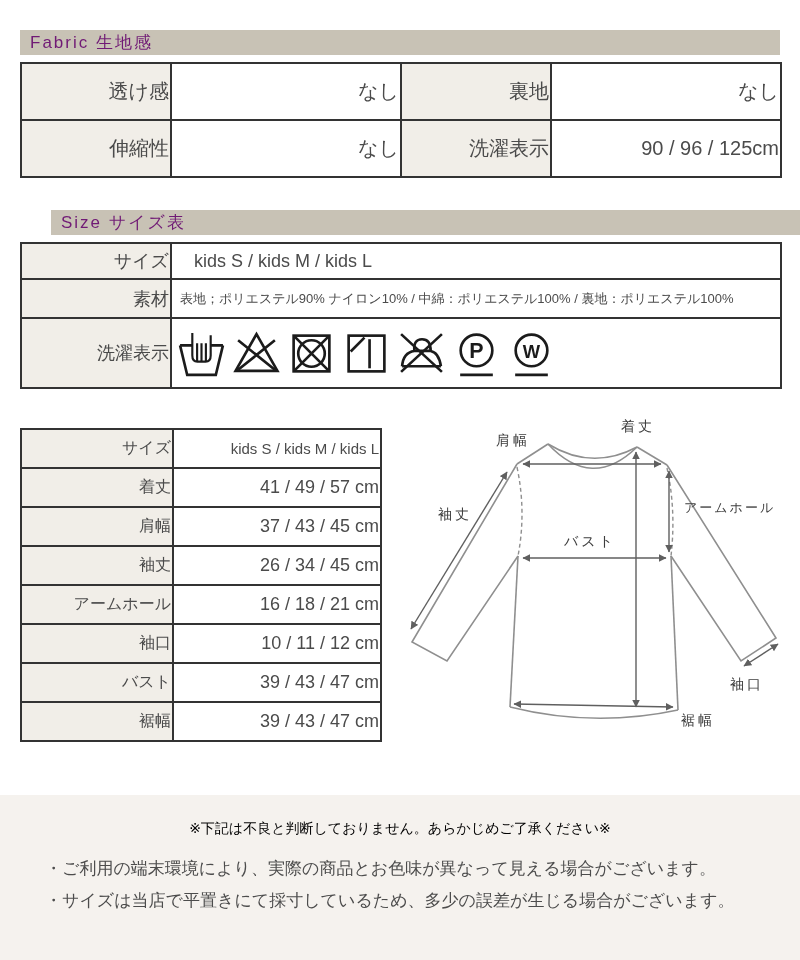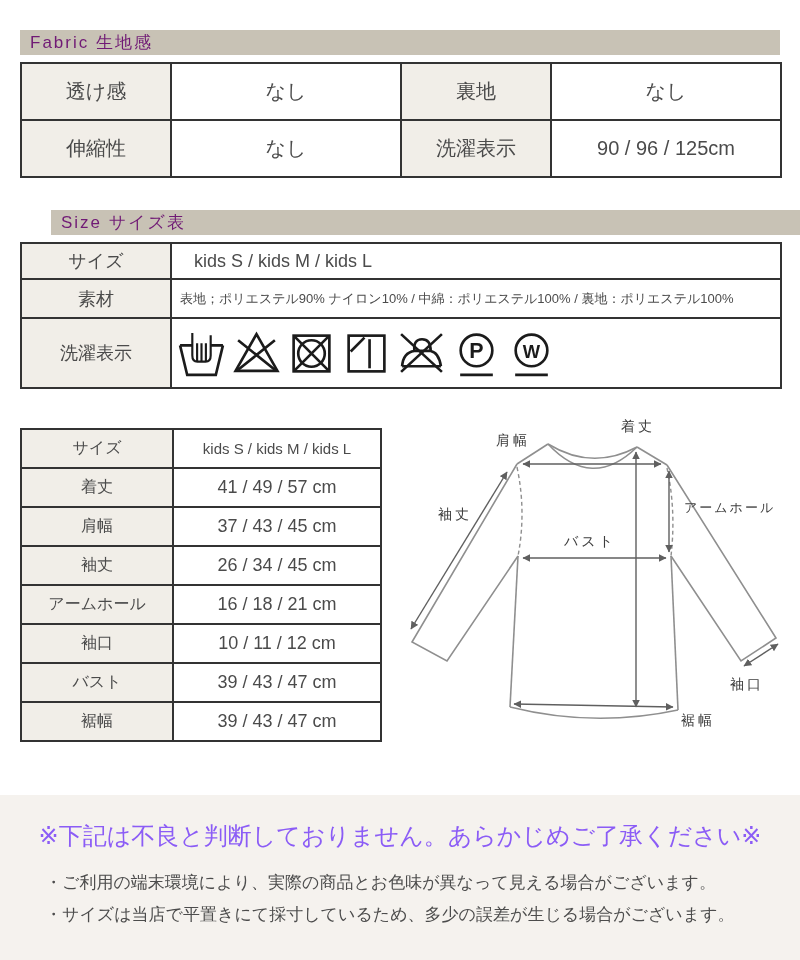--- a/index.html
+++ b/index.html
@@ -10,21 +10,21 @@
   }
   .section-bar {
     position:absolute; left:20px; width:760px; height:25px; box-sizing:border-box;
     background:#c8c2b5; color:#701a75; font-size:17px; line-height:25px;
     padding-left:10px; letter-spacing:2px;
   }
   #fabric-bar { top:30px; }
   #size-bar   { top:210px;margin-left:31px; }
 
   table.info { position:absolute; border-collapse:collapse; table-layout:fixed; }
-  table.info td { border:2px solid #333333; text-align:center; vertical-align:middle; background:#ffffff; }
+  table.info td { border:2px solid #333333; text-align:right; vertical-align:middle; background:#ffffff; }
   table.info td.hd { background:#f1eee8; }
 
   #fabric-table { left:20px; top:62px; width:760px; }
   #fabric-table td { height:53px; font-size:20px; }
 
   #size-table { left:20px; top:242px; width:760px; }
   #size-table td.hd { font-size:18px; }
   #size-table .r1 td { height:32px; }
   #size-table .r2 td { height:35px; }
   #size-table .r3 td { height:60px; }
@@ -43,21 +43,21 @@
   #diagram text { fill:#3d3d3d; font-size:14px; letter-spacing:3px; font-family:"Liberation Sans","DejaVu Sans",sans-serif; }
   #diagram text.small { font-size:13px; letter-spacing:2px; }
   .shirt-line { stroke:#8f8f8f; stroke-width:1.6; fill:none; }
   .shirt-dash { stroke:#8f8f8f; stroke-width:1.4; fill:none; stroke-dasharray:4,3; }
   .measure-arrow { stroke:#5f5f5f; stroke-width:1.4; fill:none; }
 
   #notes {
     position:absolute; left:0; top:795px; width:800px; height:165px; box-sizing:border-box;
     background:#f5f2ee; padding-top:25px;
   }
-  #notes .heading { text-align:center; color:#8b5cf6; font-size:24px; }
+  #notes .heading { text-align:center; color:#000000; font-size:14px; }
   #notes ul { margin:15px 0 0 1px; padding:0 20px 0 44px; list-style:none; font-size:17px; line-height:32px; color:#4c4c4c; }
 
   .ci { stroke:#1b1b1b; stroke-width:2.6; fill:none; }
   .ci-thin { stroke:#1b1b1b; stroke-width:2.1; fill:none; }
   .ci-letter { fill:#1b1b1b; font-size:21px; font-weight:bold; font-family:"Liberation Sans","DejaVu Sans",sans-serif; }
 </style>
 </head>
 <body>
 
 <div id="fabric-bar" class="section-bar">Fabric 生地感</div>

